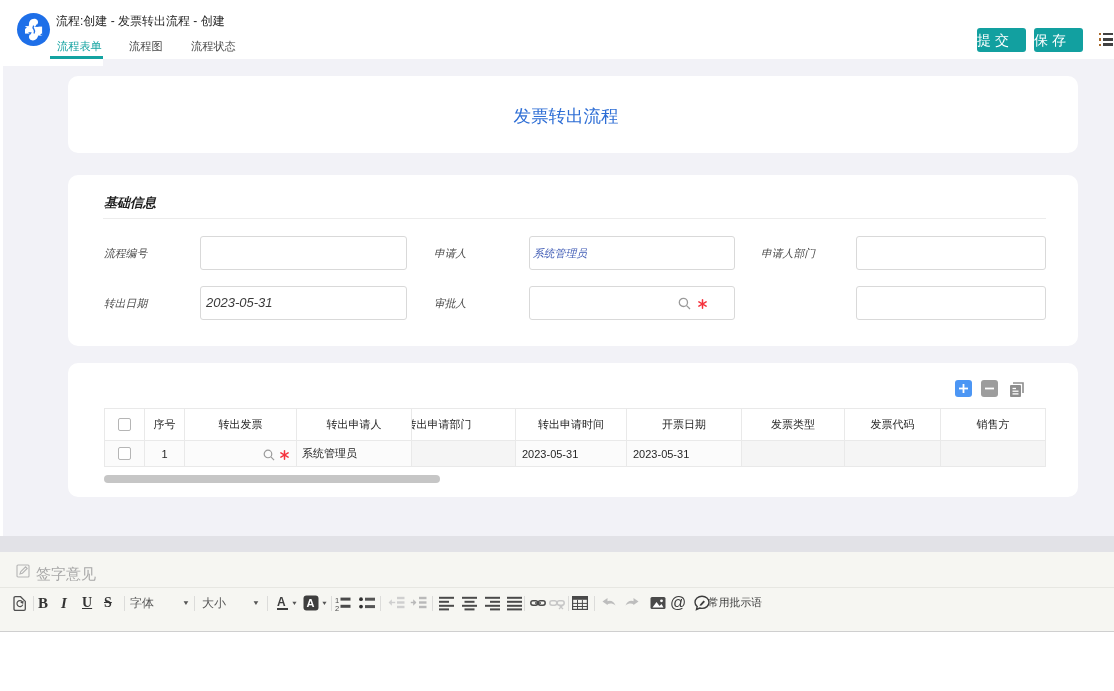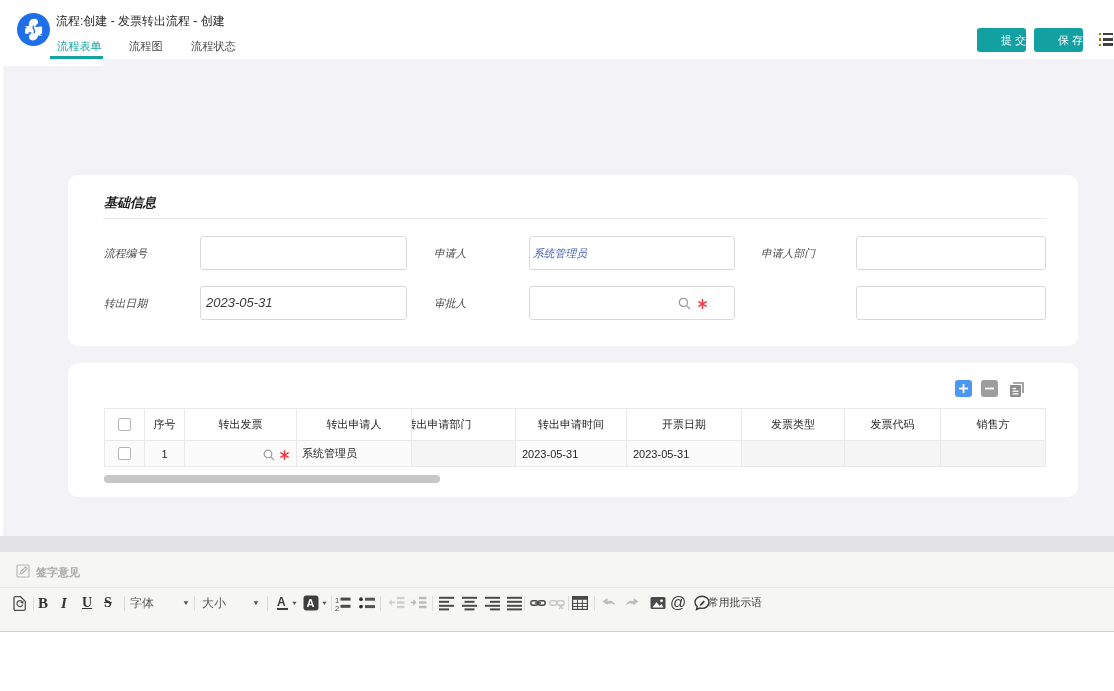--- a/index.html
+++ b/index.html
@@ -8,21 +8,21 @@
 
   
   #header { position:absolute; left:0; top:0; width:918px; height:59px; background:#fff; }
   #logo { position:absolute; left:17px; top:13px; width:33px; height:33px; border-radius:50%; background:#1e6fe8; }
   #htitle { position:absolute; left:56px; top:13px; font-size:12px; color:#262626; }
   .tab { position:absolute; top:39px; font-size:11.2px; color:#4a4a4a; }
   #tab1 { left:57px; color:#13a3a1; }
   #tab2 { left:129px; }
   #tab3 { left:191px; }
   #tabline { position:absolute; left:50px; top:56px; width:53px; height:3px; background:#13a3a1; }
-  .btn { position:absolute; top:28px; width:49px; height:24px; background:#12a0a0; border-radius:3px; color:#fff; font-size:11px; text-align:right; line-height:24px; }
+  .btn { position:absolute; top:28px; width:49px; height:24px; background:#12a0a0; border-radius:3px; color:#fff; font-size:14px; text-align:left; line-height:24px; }
   #btn1 { left:977px; }
   #btn2 { left:1034px; }
 
   
   #panel { position:absolute; left:3px; top:59px; width:1111px; height:477px; background:#f2f2f7; }
   #hdrnotch { position:absolute; left:0px; top:59px; width:103px; height:7px; background:#fff; }
 
   .card { position:absolute; background:#fff; border-radius:10px; width:1010px; left:65px; }
   #card1 { top:17px; height:77px; }
   #card1 .title { text-align:center; font-size:17.5px; color:#2e6ed5; padding-top:28px; padding-right:14px; }
@@ -46,21 +46,21 @@
   #hscroll { position:absolute; left:36px; top:109px; width:941px; height:10px; }
   #hthumb { position:absolute; left:0; top:2.5px; width:336px; height:8px; border-radius:4px; background:#c6c6c6; }
 
   
   .ticon { position:absolute; top:17px; width:17px; height:17px; border-radius:3px; }
 
   
   #band { position:absolute; left:0; top:536px; width:1114px; height:16px; background:#e2e2e7; }
   #editor { position:absolute; left:0; top:552px; width:1114px; height:80px; background:#f6f6f2; border-bottom:1px solid #cfcfcf; }
   #signrow { position:absolute; left:0; top:0; width:1114px; height:35px; }
-  #signtxt { position:absolute; left:36px; top:13px; font-size:11px; color:#a8a8a8;font-weight:bold; }
+  #signtxt { position:absolute; left:36px; top:13px; font-size:15px; color:#a8a8a8; }
   #toolbar { position:absolute; left:0; top:35px; width:1114px; height:44px; border-top:1px solid #e7e7e2; }
   #listicon { position:absolute; left:1097px; top:0; width:17px; height:59px; }
   .lrow { position:absolute; left:0; width:16px; height:2.6px; }
   .lrow:before { content:""; position:absolute; left:1.5px; top:0.2px; width:2.2px; height:2.2px; background:#a96a2c; }
   .lrow:after { content:""; position:absolute; left:5.5px; top:0; width:10.5px; height:2.4px; background:#414141; }
   .tbi { position:absolute; top:2px; height:26px; display:flex; align-items:center; }
   .sep { position:absolute; top:8px; width:1px; height:15px; background:#dcdcda; }
   .mag { stroke:#9a9a9a; stroke-width:1.3; fill:none; }
 </style>
 </head>
@@ -99,20 +99,23 @@
     <div class="btn" id="btn1">提&nbsp;交</div>
     <div class="btn" id="btn2">保&nbsp;存</div>
     <div id="listicon">
       <div class="lrow" style="top:33px;"></div>
       <div class="lrow" style="top:38.2px;"></div>
       <div class="lrow" style="top:43.4px;"></div>
     </div>
   </div>
 
   <div id="content" style="position:absolute;left:3px;top:59px;width:1111px;height:477px;">
+    <div class="card" id="card1">
+        <div class="title">发票转出流程</div>
+      </div>
 
     <div class="card" id="card2">
       <div class="sect">基础信息</div>
       <div class="divider"></div>
       <div class="flabel" style="left:36px;top:72px;">流程编号</div>
       <div class="finput" style="left:132px;top:61px;width:207px;"></div>
       <div class="flabel" style="left:366px;top:72px;">申请人</div>
       <div class="finput" style="left:461px;top:61px;width:206px;"><span class="link" style="font-size:10.8px;margin-left:-2px;">系统管理员</span></div>
       <div class="flabel" style="left:693px;top:72px;">申请人部门</div>
       <div class="finput" style="left:788px;top:61px;width:190px;"></div>

